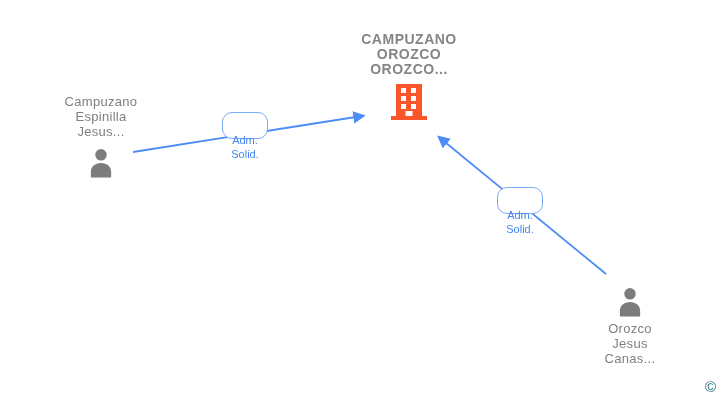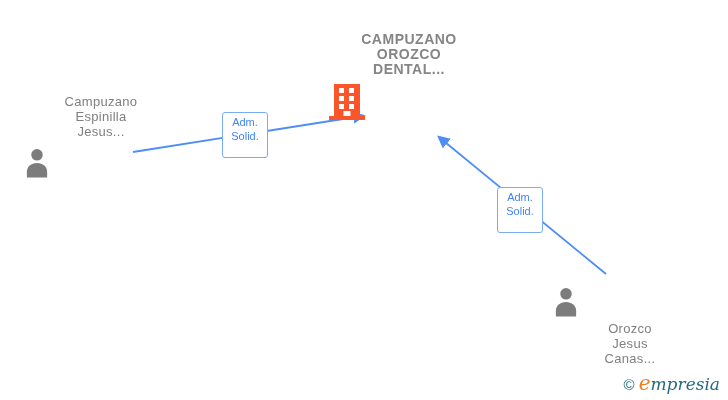--- a/index.html
+++ b/index.html
@@ -15,20 +15,21 @@
     position: absolute;
     left: 0; top: 0;
     width: 728px; height: 400px;
     pointer-events: none;
   }
   .edge-line { stroke: #4d8df5; stroke-width: 1.8; fill: none; }
   .node {
     position: absolute;
     display: flex;
     flex-direction: column;
+    align-items: center;
     cursor: pointer;
   }
   .node-label { text-align: center; }
   .company-label {
     color: #858585;
     font-size: 14px;
     font-weight: bold;
     line-height: 15px;
     letter-spacing: 0.5px;
   }
@@ -41,30 +42,30 @@
   .company-label .line, .person-label .line { display: block; }
   .building-icon-svg { margin-top: 7px; }
   .building-fill { fill: #fa552b; }
   .building-window { fill: #ffffff; }
   .person-fill { fill: #7c7c7c; }
   .person-icon-top { margin-bottom: 3px; }
   .person-icon-bottom { margin-top: 5px; }
   .edge-label {
     position: absolute;
     width: 46px;
-    height: 46px;
+    height: 27px;
     box-sizing: border-box;
     background: #ffffff;
     border: 1px solid #7aabf7;
-    border-radius: 3px;
+    border-radius: 10px;
     color: #4285f4;
     font-size: 11px;
     line-height: 14px;
     text-align: center;
-    padding-top: 2px;
+    padding-top: 20px;
     cursor: pointer;
   }
   .edge-label .line { display: block; }
   .watermark {
     position: absolute;
     right: 8px;
     bottom: 5px;
     display: flex;
     align-items: baseline;
     cursor: pointer;
@@ -100,21 +101,21 @@
       </marker>
     </defs>
     <line class="edge-line" x1="133" y1="152" x2="362" y2="116" marker-end="url(#arrowhead)"></line>
     <line class="edge-line" x1="606" y1="274" x2="440" y2="138" marker-end="url(#arrowhead)"></line>
   </svg>
 
   <div class="node" style="left:328px; top:32px; width:162px;">
     <div class="node-label company-label">
       <span class="line">CAMPUZANO</span>
       <span class="line">OROZCO</span>
-      <span class="line">DENTAL...</span>
+      <span class="line">OROZCO...</span>
     </div>
     <svg class="building-icon-svg" width="38" height="36" viewBox="0 0 38 36" xmlns="http://www.w3.org/2000/svg">
       <rect class="building-fill" x="1" y="32" width="36" height="4"></rect>
       <rect class="building-fill" x="6" y="0" width="26" height="32"></rect>
       <rect class="building-window" x="11" y="4" width="5" height="5"></rect>
       <rect class="building-window" x="21" y="4" width="5" height="5"></rect>
       <rect class="building-window" x="11" y="12" width="5" height="5"></rect>
       <rect class="building-window" x="21" y="12" width="5" height="5"></rect>
       <rect class="building-window" x="11" y="20" width="5" height="5"></rect>
       <rect class="building-window" x="21" y="20" width="5" height="5"></rect>
@@ -150,16 +151,15 @@
     <span class="line">Adm.</span>
     <span class="line">Solid.</span>
   </div>
   <div class="edge-label" style="left:497px; top:187px;">
     <span class="line">Adm.</span>
     <span class="line">Solid.</span>
   </div>
 
   <div class="watermark">
     <span class="wm-copyright">©</span>
-    <span class="wm-brand"><span class="wm-initial">e</span><span>mpresia</span></span>
   </div>
 
 </div>
 
 </body></html>

